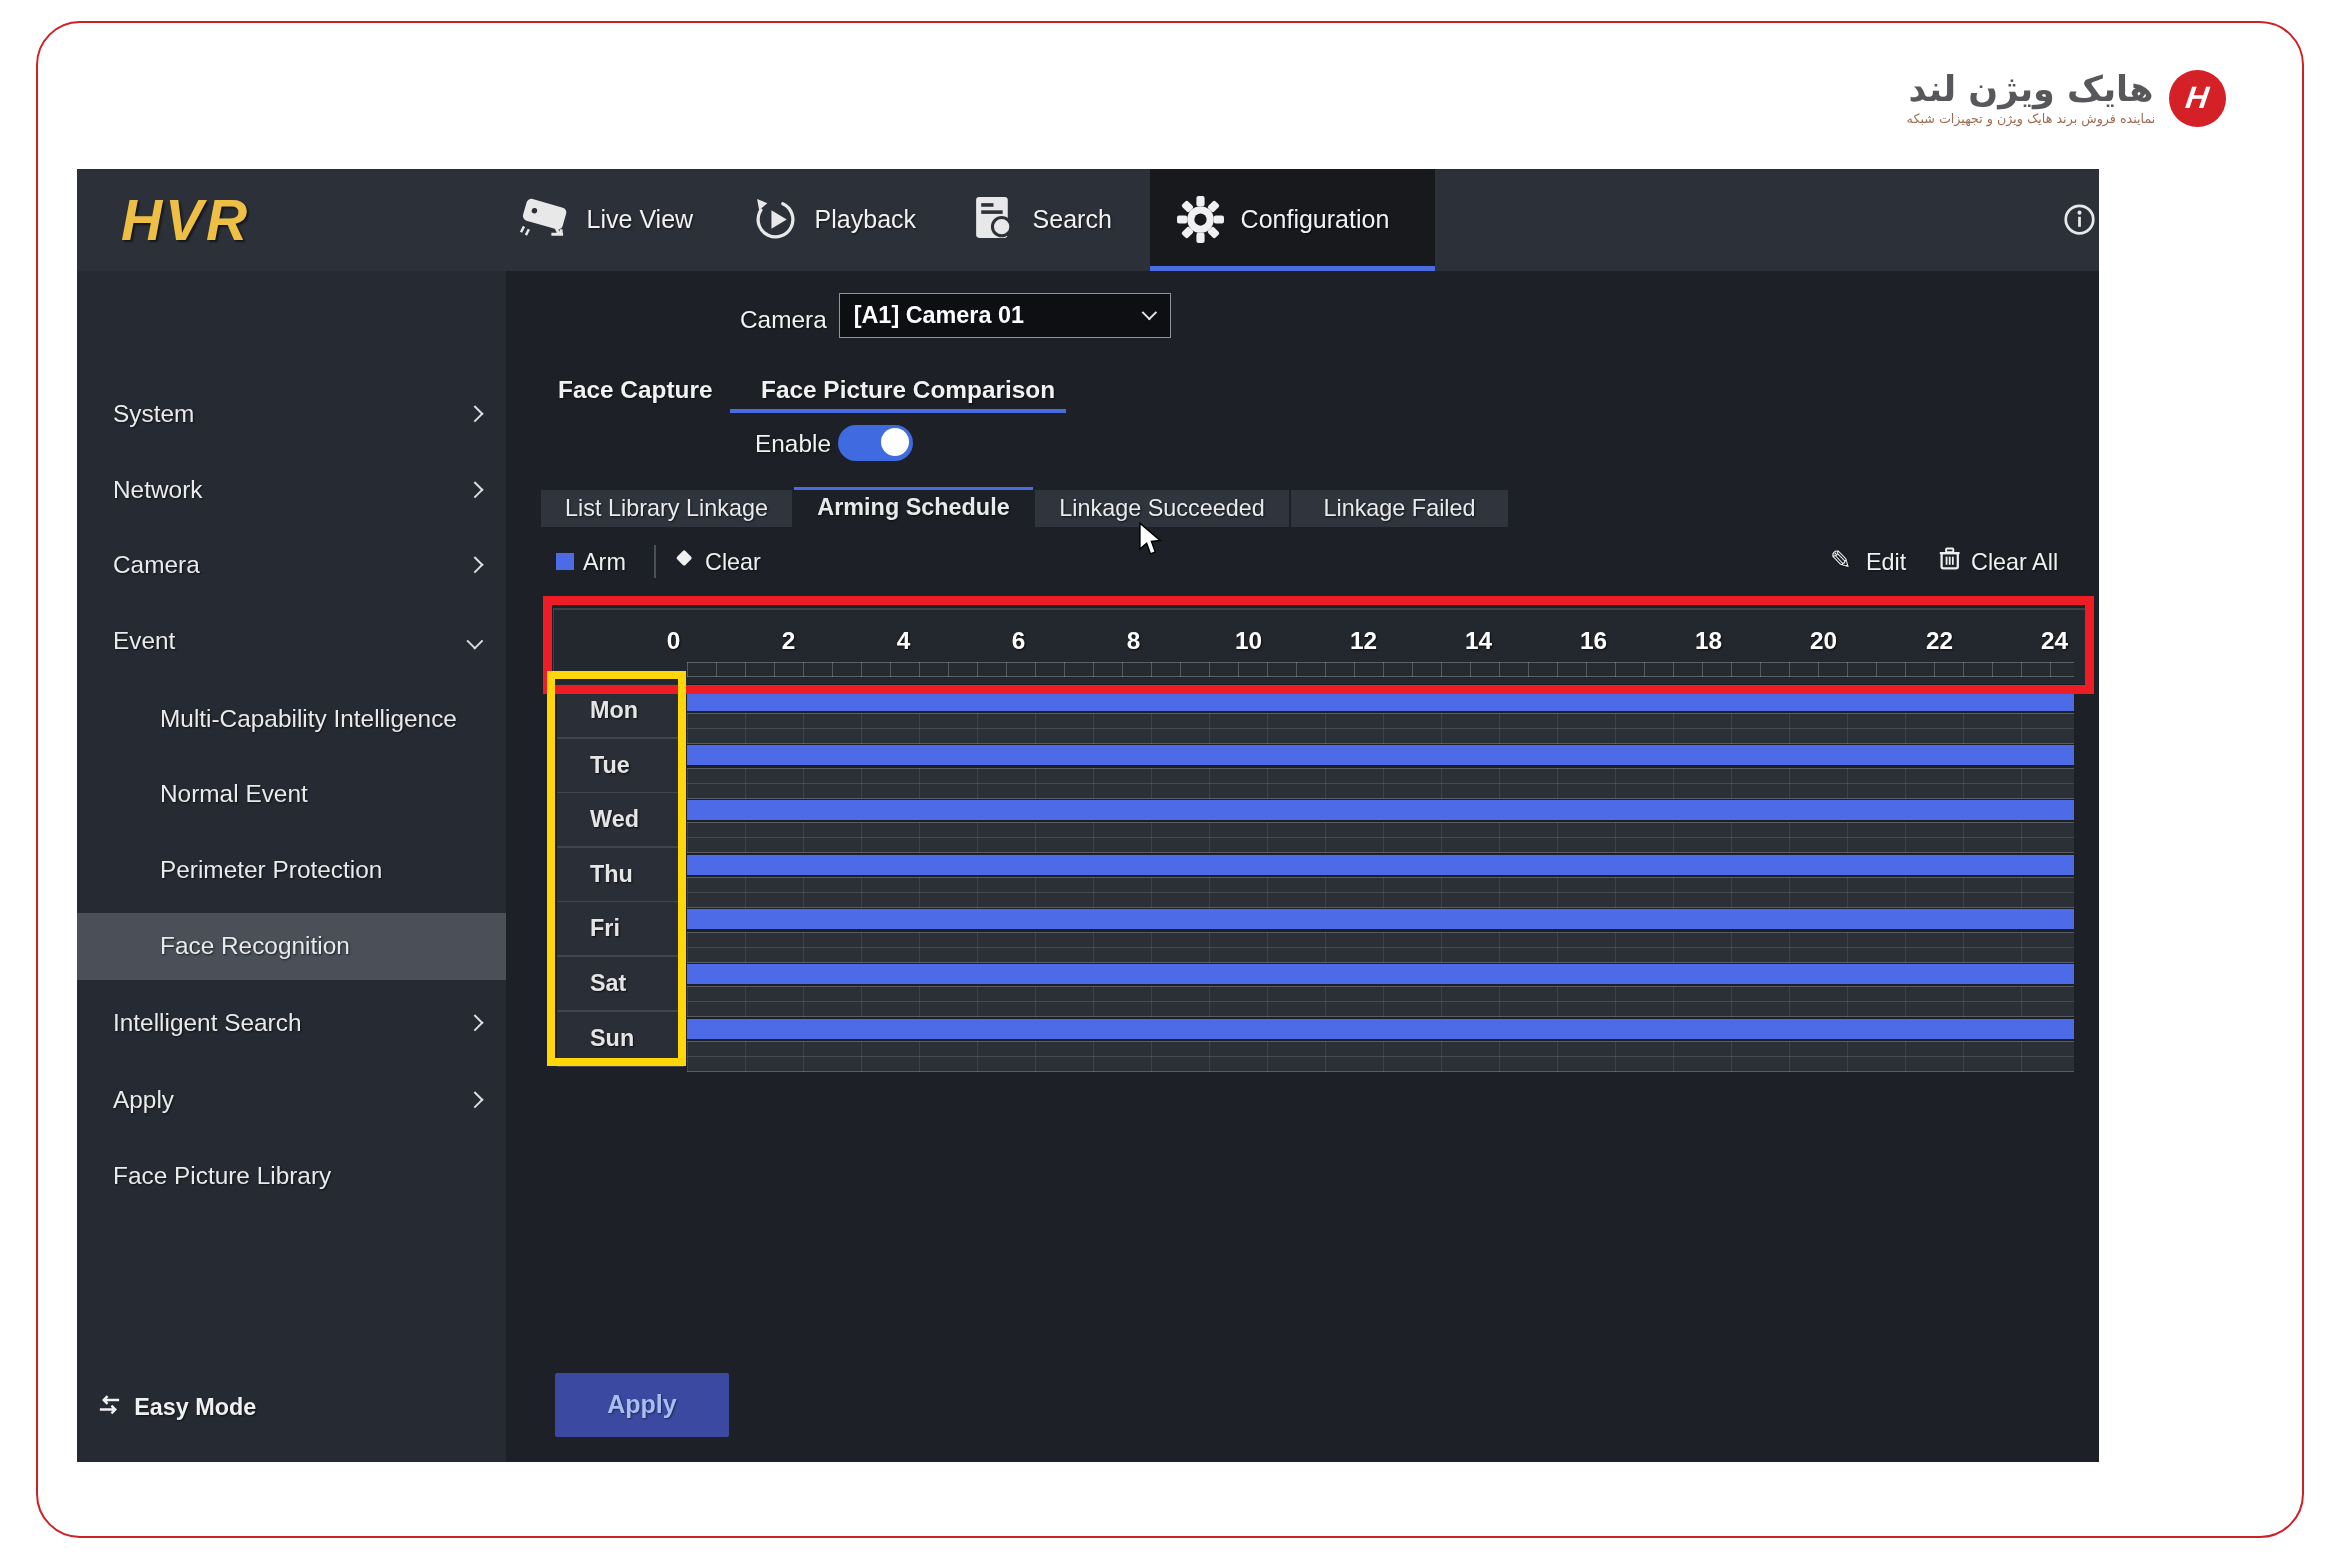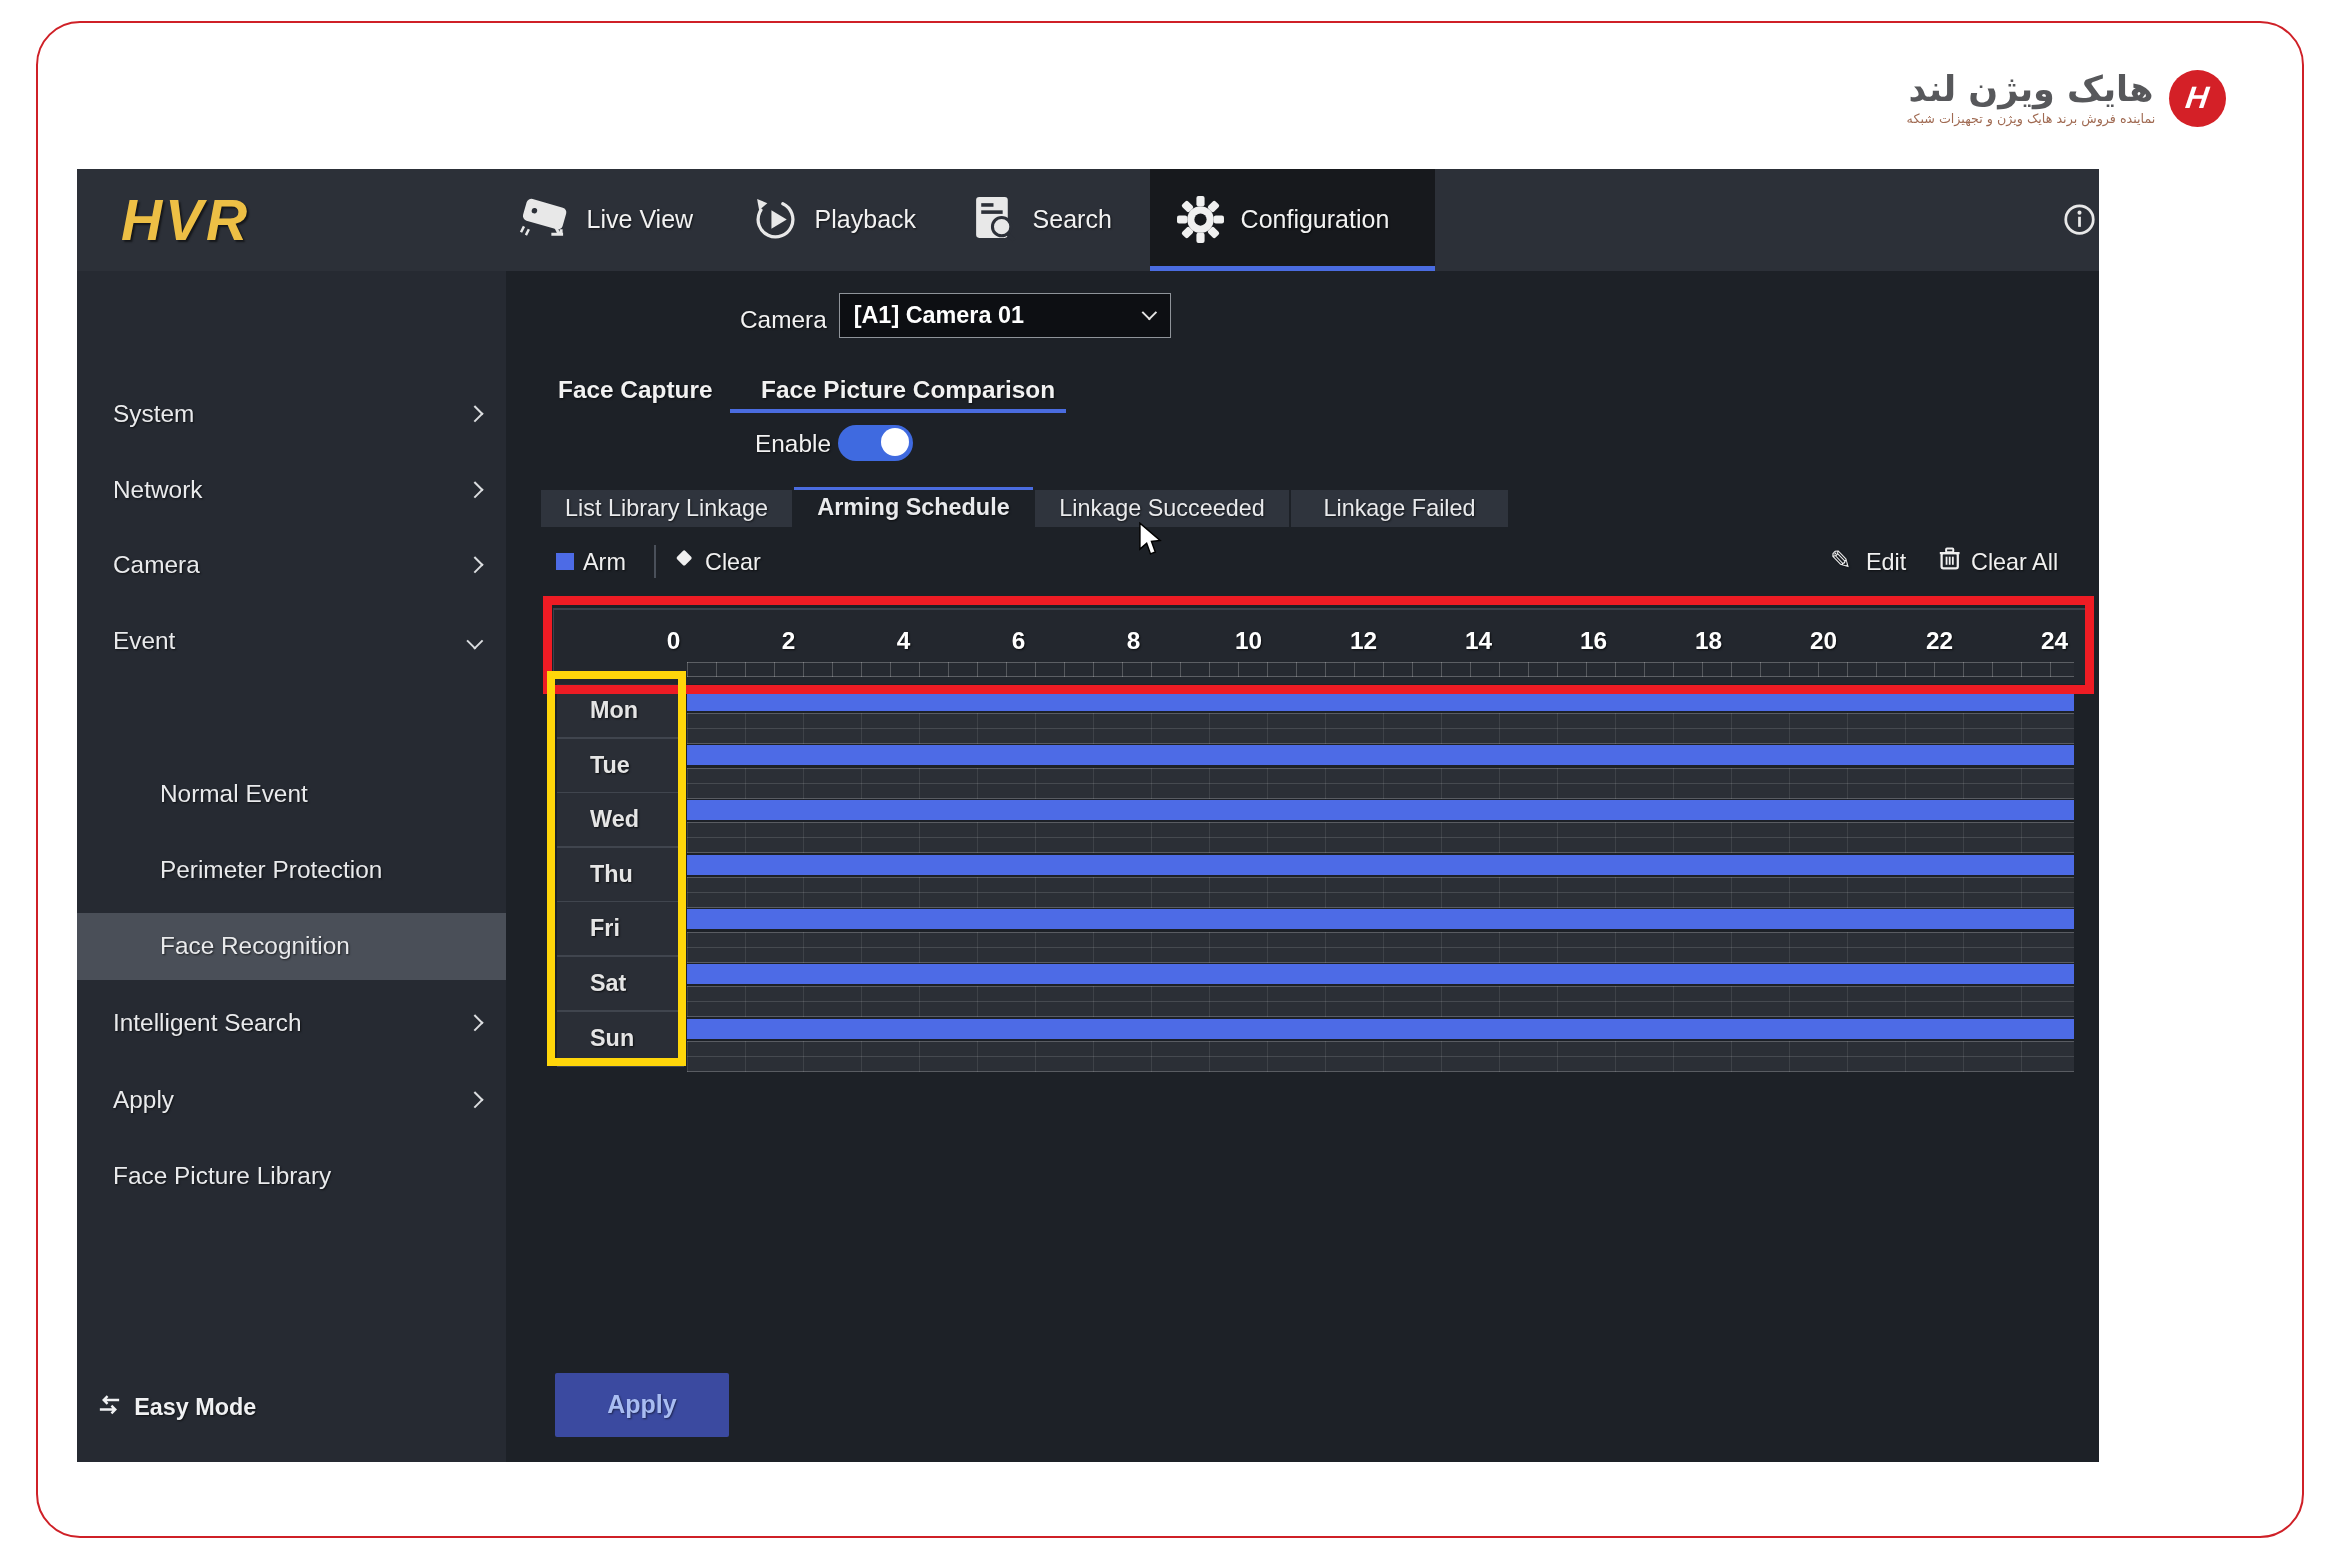--- a/index.html
+++ b/index.html
@@ -227,20 +227,23 @@
             <span class="side-chev right"></span>
           </div>
           <div class="side-item" style="top: 273px;">
             <span>Camera</span>
             <span class="side-chev right"></span>
           </div>
           <div class="side-item" style="top: 349px;">
             <span>Event</span>
             <span class="side-chev down"></span>
           </div>
+          <div class="side-item child" style="top: 427px;">
+            <span>Multi-Capability Intelligence</span>
+          </div>
           <div class="side-item child" style="top: 502px;">
             <span>Normal Event</span>
           </div>
           <div class="side-item child" style="top: 578px;">
             <span>Perimeter Protection</span>
           </div>
           <div class="side-item child selected" style="top: 642px;">
             <span>Face Recognition</span>
           </div>
           <div class="side-item" style="top: 731px;">

